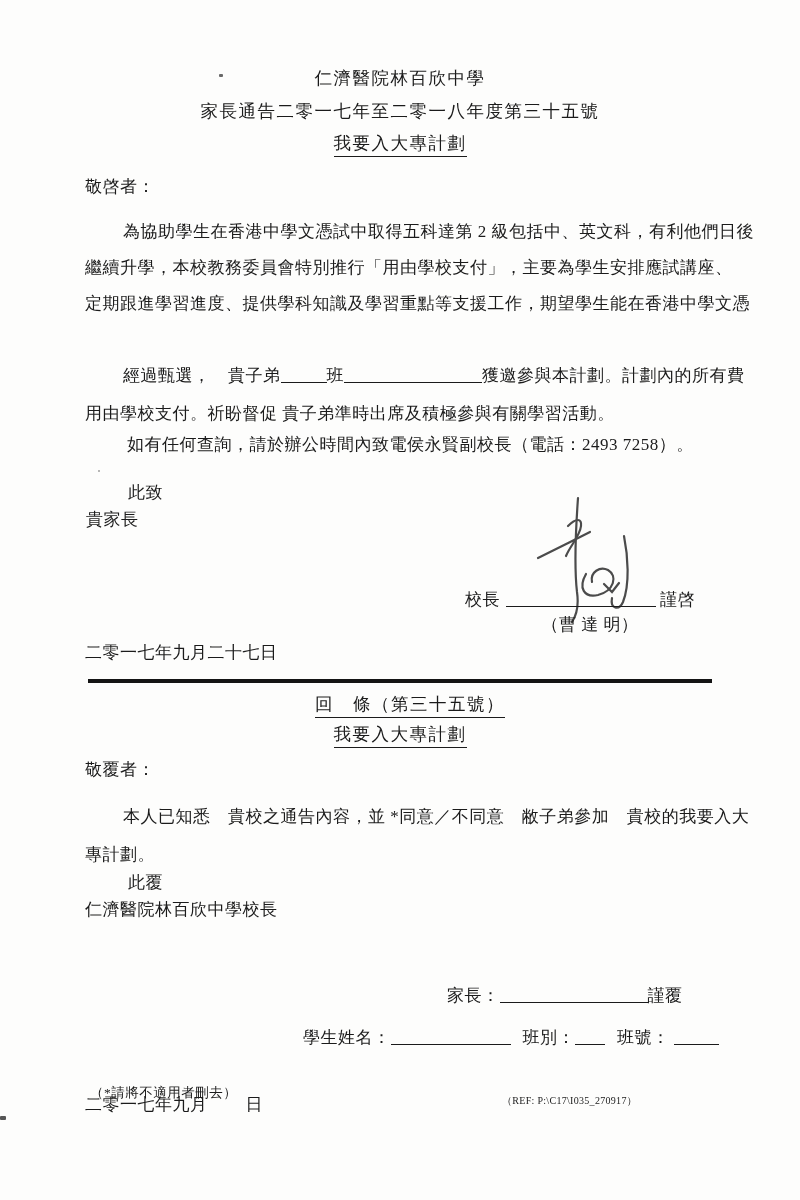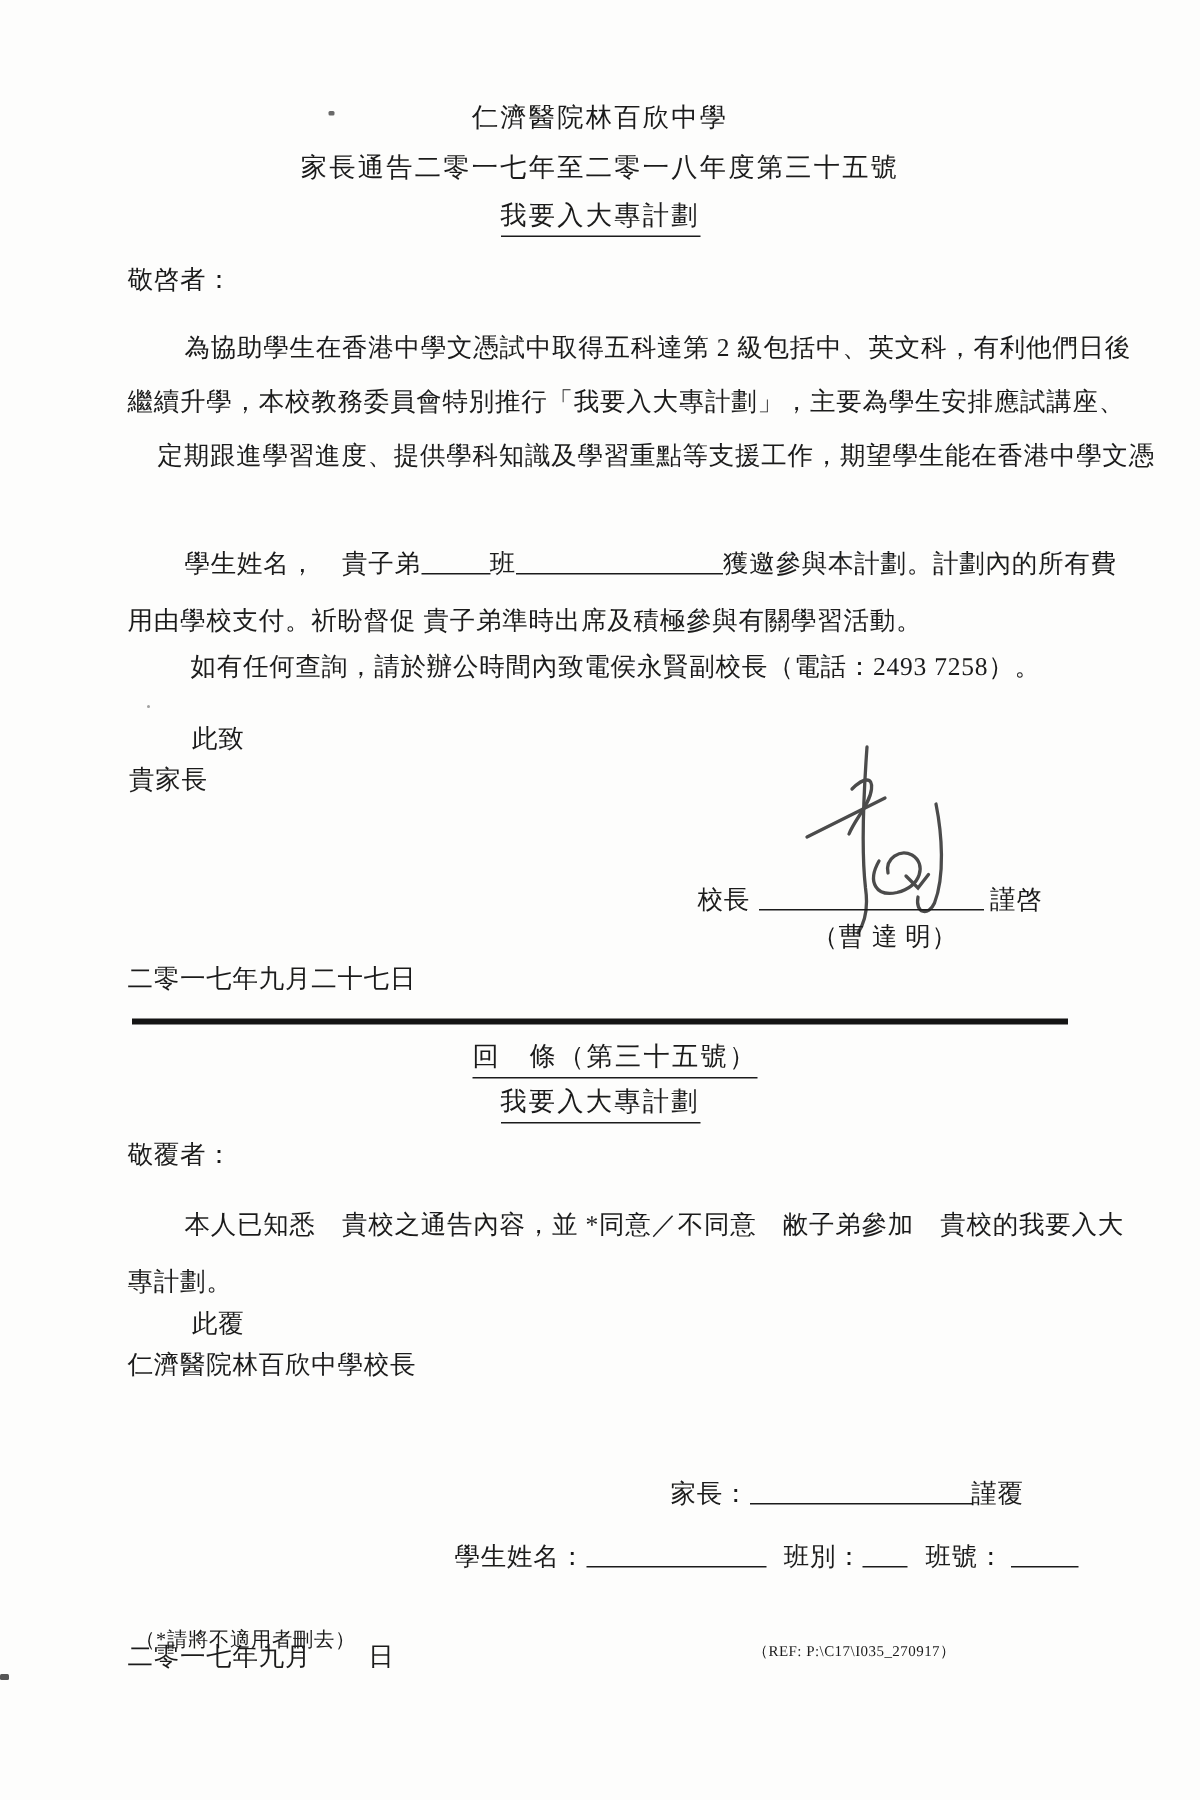--- a/index.html
+++ b/index.html
@@ -46,25 +46,25 @@
 
   <div class="abs center h" style="top:66px;">仁濟醫院林百欣中學</div>
   <div class="abs center h" style="top:99px;">家長通告二零一七年至二零一八年度第三十五號</div>
   <div class="abs center h" style="top:131px;">
     <span class="u">我要入大專計劃</span>
   </div>
 
   <div class="abs b" style="left:85px; top:175px;">敬啓者：</div>
 
   <div class="abs b para" style="left:123px; top:214px;">為協助學生在香港中學文憑試中取得五科達第 2 級包括中、英文科，有利他們日後</div>
-  <div class="abs b para" style="left:85px; top:250px;">繼續升學，本校教務委員會特別推行「我要入大專計劃」，主要為學生安排應試講座、</div>
-  <div class="abs b para" style="left:85px; top:286px;margin-left:20px;">定期跟進學習進度、提供學科知識及學習重點等支援工作，期望學生能在香港中學文憑</div>
+  <div class="abs b para" style="left:85px; top:250px;">繼續升學，本校教務委員會特別推行「用由學校支付」，主要為學生安排應試講座、</div>
+  <div class="abs b para" style="left:85px; top:286px;">定期跟進學習進度、提供學科知識及學習重點等支援工作，期望學生能在香港中學文憑</div>
 
   <div class="abs b para2" style="left:123px; top:357px;">
-    <span>學生姓名，　貴子弟</span><span class="blank" style="width:46px;"></span><span>班</span><span class="blank" style="width:138px;"></span><span>獲邀參與本計劃。計劃內的所有費</span>
+    <span>經過甄選，　貴子弟</span><span class="blank" style="width:46px;"></span><span>班</span><span class="blank" style="width:138px;"></span><span>獲邀參與本計劃。計劃內的所有費</span>
   </div>
   <div class="abs b para2" style="left:85px; top:395px;">用由學校支付。祈盼督促 貴子弟準時出席及積極參與有關學習活動。</div>
 
   <div class="abs b" style="left:127px; top:433px;">如有任何查詢，請於辦公時間內致電侯永賢副校長（電話：2493 7258）。</div>
 
   <div class="abs b" style="left:128px; top:481px;">此致</div>
   <div class="abs b" style="left:86px; top:508px;">貴家長</div>
 
   <svg class="sig" style="left:520px; top:496px;" width="150" height="128" viewBox="0 0 150 128">
     <g fill="none" stroke="#333333" stroke-width="2.2" stroke-linecap="round" opacity="0.88">

